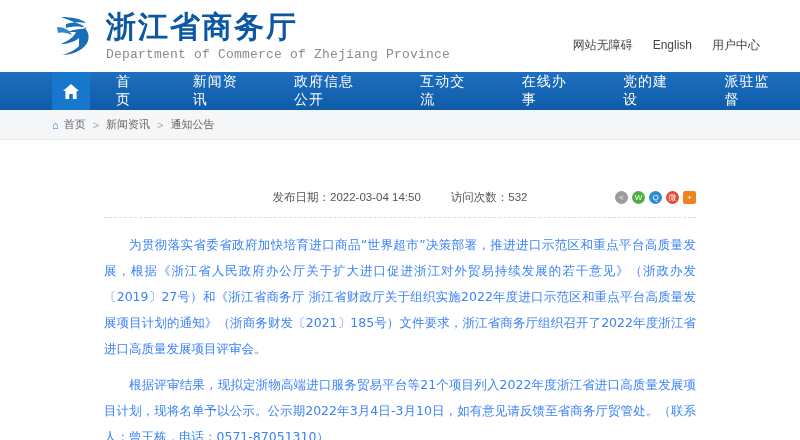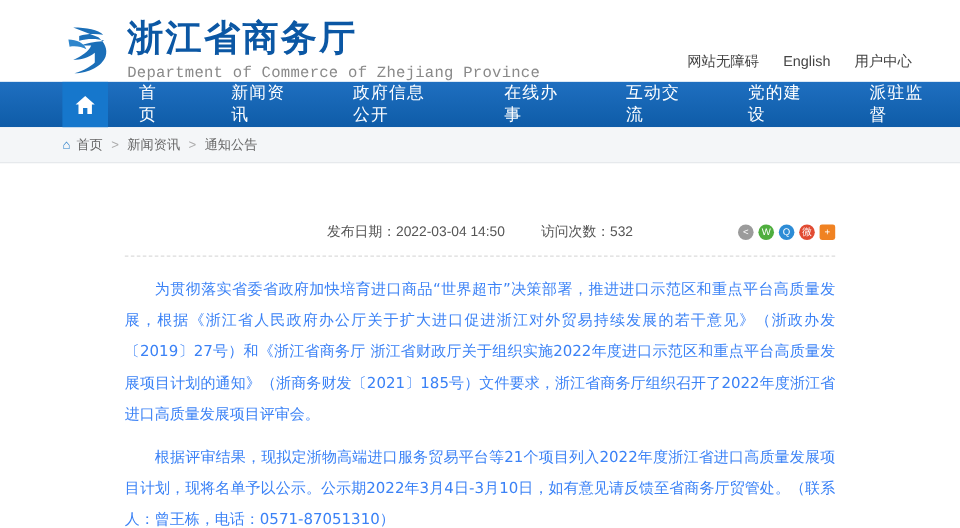--- a/index.html
+++ b/index.html
@@ -6,27 +6,26 @@
   body {
     width: 800px; height: 440px;
     font-family: "Liberation Sans", sans-serif;
     background: #ffffff;
     overflow: hidden;
     color: #333;
   }
 
   
   .header {
-    height: 52px;
+    height: 72px;
     background: #ffffff;
     display: flex;
     align-items: center;
     padding: 0 40px 0 52px;
     position: relative;
-    margin-top: 16px;
   }
   .logo-mark {
     width: 42px; height: 46px;
     flex: 0 0 42px;
     position: relative;
     margin-right: 12px;
   }
   .logo-mark svg { display: block; }
   .brand-text { display: flex; flex-direction: column; justify-content: center; }
   .brand-cn {
@@ -186,22 +185,22 @@
   <div class="nav-home">
     <span>
       <svg width="18" height="17" viewBox="0 0 18 17">
         <path d="M9 1 L17 8 L14.6 8 L14.6 16 L10.8 16 L10.8 11 L7.2 11 L7.2 16 L3.4 16 L3.4 8 L1 8 Z" fill="#ffffff"></path>
       </svg>
     </span>
   </div>
   <div class="nav-item">首页</div>
   <div class="nav-item">新闻资讯</div>
   <div class="nav-item">政府信息公开</div>
+  <div class="nav-item">互动交流</div>
   <div class="nav-item">在线办事</div>
-  <div class="nav-item">互动交流</div>
   <div class="nav-item">党的建设</div>
   <div class="nav-item">派驻监督</div>
 </div>
 
 <div class="crumb-bar">
   <span class="crumb-home-icon">⌂</span>
   <a href="#" class="crumb-link">首页</a>
   <span class="crumb-sep">&gt;</span>
   <a href="#" class="crumb-link">新闻资讯</a>
   <span class="crumb-sep">&gt;</span>

